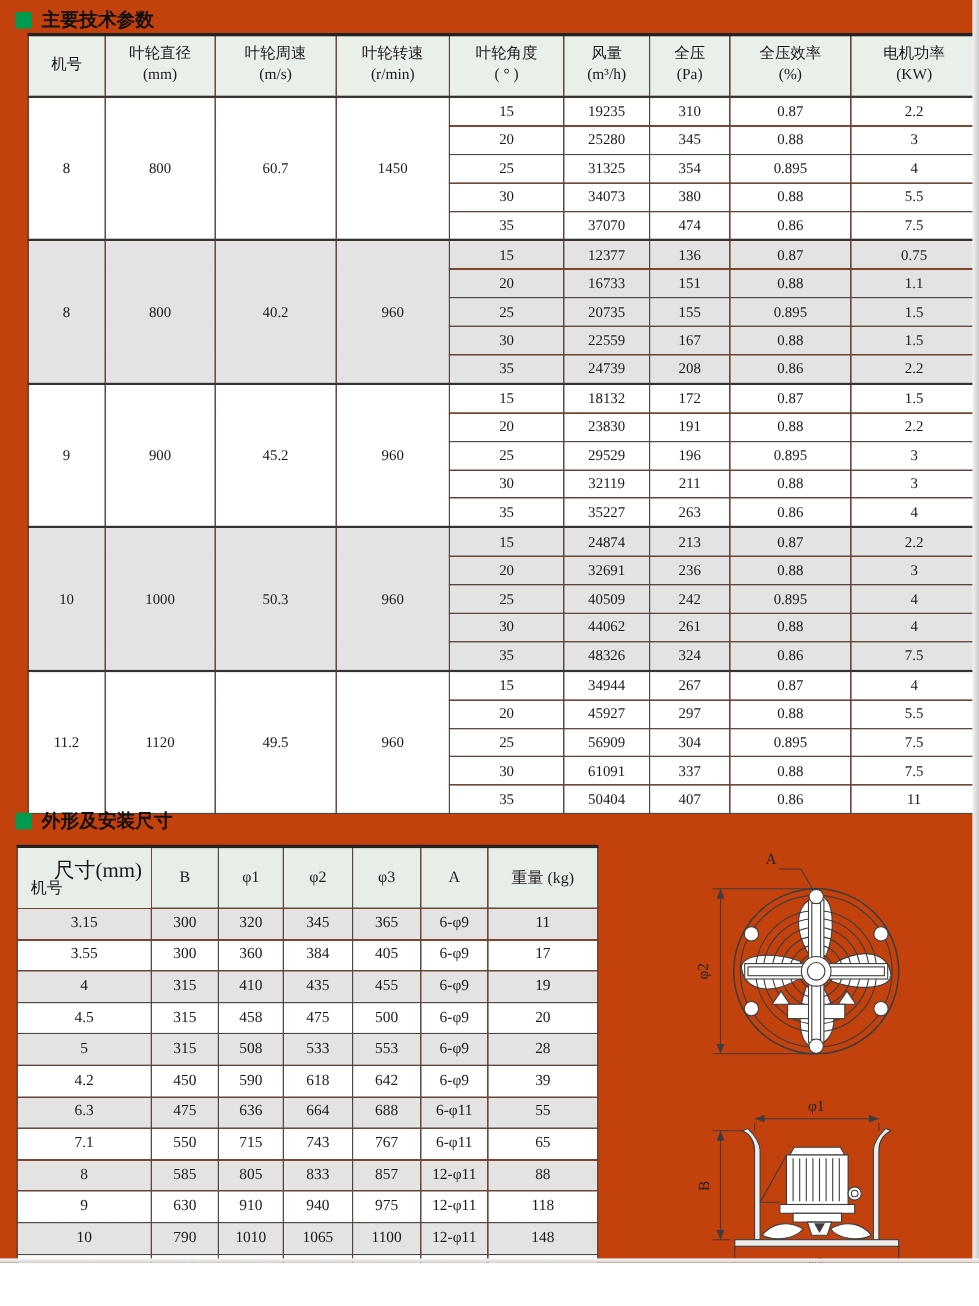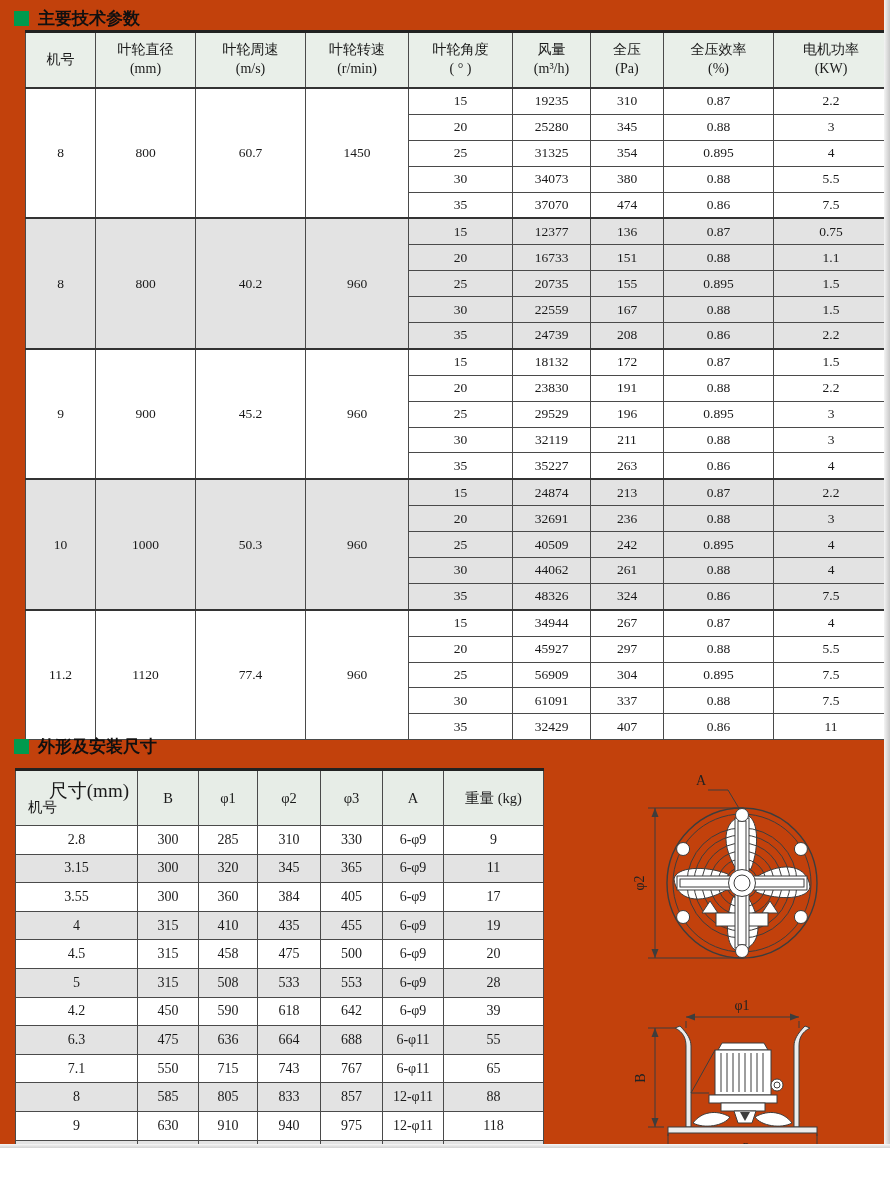--- a/index.html
+++ b/index.html
@@ -253,21 +253,21 @@
             <td>48326</td>
             <td>324</td>
             <td>0.86</td>
             <td>7.5</td>
           </tr>
         </tbody>
         <tbody>
           <tr>
             <td rowspan="5">11.2</td>
             <td rowspan="5">1120</td>
-            <td rowspan="5">77.4</td>
+            <td rowspan="5">49.5</td>
             <td rowspan="5">960</td>
             <td>15</td>
             <td>34944</td>
             <td>267</td>
             <td>0.87</td>
             <td>4</td>
           </tr>
           <tr>
             <td>20</td>
             <td>45927</td>
@@ -284,21 +284,21 @@
           </tr>
           <tr>
             <td>30</td>
             <td>61091</td>
             <td>337</td>
             <td>0.88</td>
             <td>7.5</td>
           </tr>
           <tr>
             <td>35</td>
-            <td>32429</td>
+            <td>50404</td>
             <td>407</td>
             <td>0.86</td>
             <td>11</td>
           </tr>
         </tbody>
       </table>
   </div>
 
   <div class="section-title" style="left:14px;top:735px;">
     <span class="bullet"></span>
@@ -324,29 +324,20 @@
           </th>
         <th>B</th>
             <th>φ1</th>
             <th>φ2</th>
             <th>φ3</th>
             <th>A</th>
             <th>重量 (kg)</th>
           </tr>
       </thead>
     <tbody>
-          <tr>
-            <td>2.8</td>
-            <td>300</td>
-            <td>285</td>
-            <td>310</td>
-            <td>330</td>
-            <td>6-φ9</td>
-            <td>9</td>
-          </tr>
           <tr class="shaded">
             <td>3.15</td>
             <td>300</td>
             <td>320</td>
             <td>345</td>
             <td>365</td>
             <td>6-φ9</td>
             <td>11</td>
           </tr>
           <tr>

